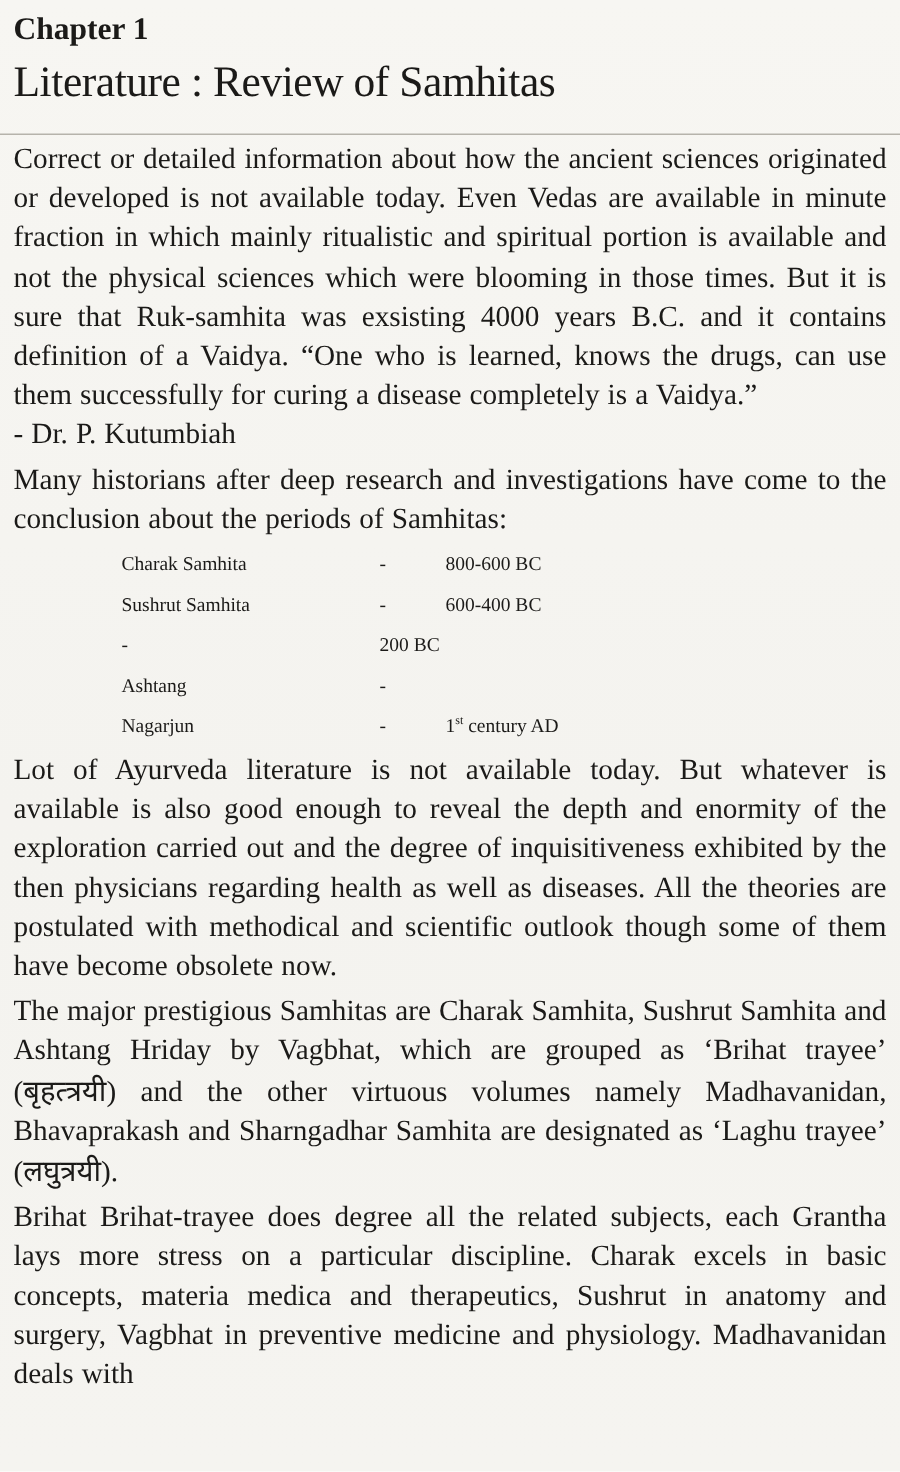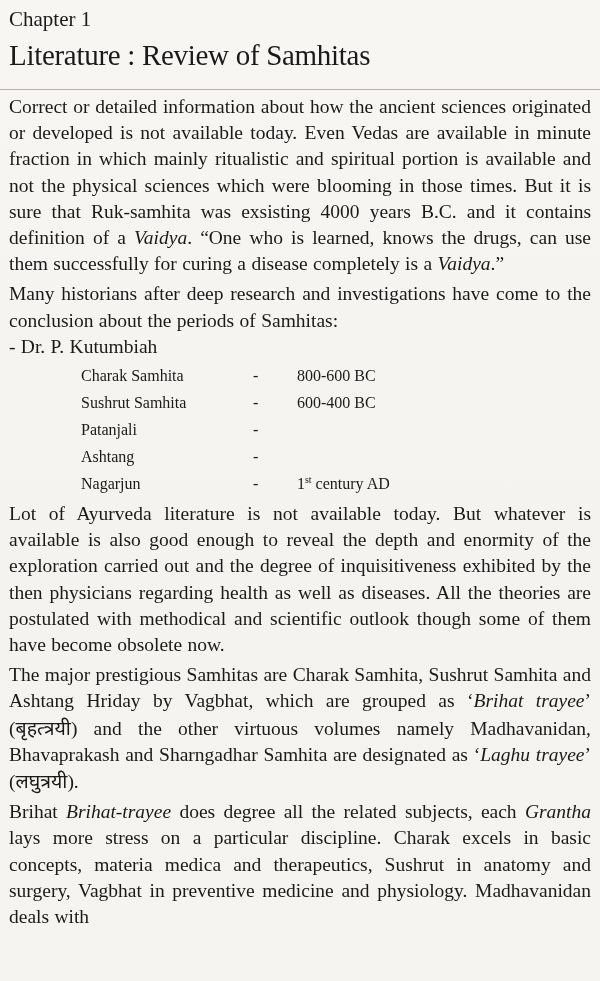--- a/index.html
+++ b/index.html
@@ -15,21 +15,21 @@
     font-family: "Liberation Serif", "DejaVu Serif", serif;
     -webkit-font-smoothing: antialiased;
   }
   .page {
     padding: 4px 9px 0 9px;
   }
   .chapter {
     font-size: 21px;
     line-height: 26px;
     margin: 2px 0 7px 0;
-    font-weight: 400;
+    font-weight: 700;
   }
   .title {
     font-size: 29px;
     line-height: 33px;
     font-weight: 400;
     letter-spacing: -0.3px;
     margin: 0;
   }
   .rule {
     height: 0;
@@ -40,30 +40,30 @@
     font-size: 19.5px;
     line-height: 26.2px;
     text-align: justify;
     margin: 4px 0 0 0;
     word-spacing: 0.5px;
   }
   p.attr-line {
     margin-top: 0;
     text-align: left;
   }
-  .i { font-style: italic; }
+  .i { }
   sup {
     font-size: 0.62em;
     line-height: 0;
     vertical-align: super;
   }
   .timeline {
     margin: 2px 0 0 0;
     padding-left: 72px;
-    font-size: 16px;
+    font-size: 13px;
   }
   .trow {
     display: grid;
     grid-template-columns: 172px 44px auto;
     line-height: 27px;
   }
   .tname, .tdash, .tval { display: block; }
   .dev { font-family: Liberation Sans, sans-serif; }
 </style>
 </head>
@@ -71,38 +71,38 @@
 
 <div class="page">
   <div class="chapter">Chapter 1</div>
 
   <h1 class="title">Literature : Review of Samhitas</h1>
 
   <div class="rule"></div>
 
   <p class="body"><span>Correct or detailed information about how the ancient sciences originated or developed is not available today. Even Vedas are available in minute fraction in which mainly ritualistic and spiritual portion is available and not the physical sciences which were blooming in those times. But it is sure that Ruk-samhita was exsisting 4000 years B.C. and it contains definition of a </span><span class="i">Vaidya</span><span>. “One who is learned, knows the drugs, can use them successfully for curing a disease completely is a </span><span class="i">Vaidya</span><span>.”</span></p>
 
+  <p class="body attr-line">- Dr. P. Kutumbiah</p>
+
   <p class="body"><span>Many historians after deep research and investigations have come to the conclusion about the periods of Samhitas:</span></p>
-
-  <p class="body attr-line">- Dr. P. Kutumbiah</p>
 
   <div class="timeline" id="timeline">
       <div class="trow">
         <span class="tname">Charak Samhita</span>
         <span class="tdash">-</span>
         <span class="tval"><span>800-600 BC</span></span>
       </div>
       <div class="trow">
         <span class="tname">Sushrut Samhita</span>
         <span class="tdash">-</span>
         <span class="tval"><span>600-400 BC</span></span>
       </div>
       <div class="trow">
-        <span class="tname">Patanjali</span>
         <span class="tdash">-</span>
+        <span class="tval"><span>200 BC</span></span>
       </div>
       <div class="trow">
         <span class="tname">Ashtang</span>
         <span class="tdash">-</span>
       </div>
       <div class="trow">
         <span class="tname">Nagarjun</span>
         <span class="tdash">-</span>
         <span class="tval"><span>1</span><sup>st</sup><span> century AD</span></span>
       </div>

